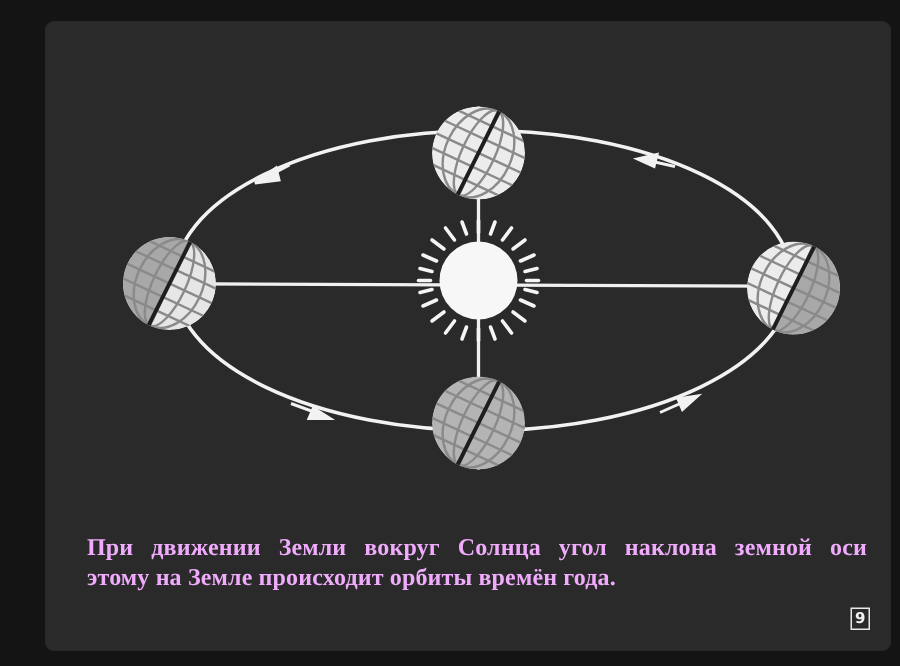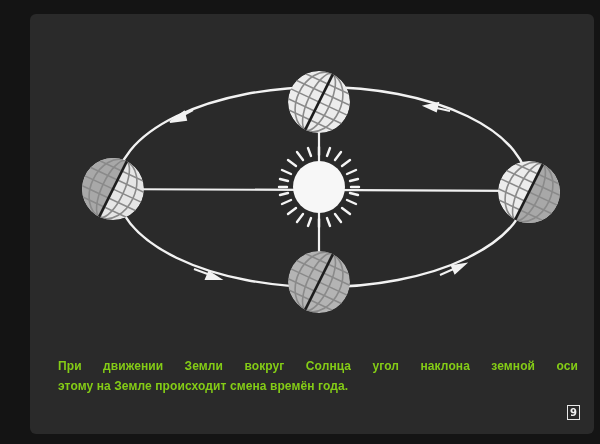--- a/index.html
+++ b/index.html
@@ -1,20 +1,20 @@
 <!DOCTYPE html>
 <html><head>
 <meta charset="utf-8">
 <style>
   html, body { margin:0; padding:0; }
   body { width:600px; height:444px; background:#141414; position:relative; overflow:hidden; }
   .slide { position:absolute; left:30px; top:14px; width:564px; height:420px; background:#2a2a2a; border-radius:6px; }
   svg.diagram { position:absolute; left:0; top:0; width:600px; height:444px; }
-  .caption { position:absolute; left:58px; top:356px; width:530px; color:#84cc16;
-    font-family:Liberation Sans, sans-serif; font-weight:bold; font-size:12px; line-height:20px; letter-spacing:0.1px; }
+  .caption { position:absolute; left:58px; top:356px; width:530px; color:#f0abfc;
+    font-family:Liberation Serif, serif; font-weight:bold; font-size:16px; line-height:20px; letter-spacing:0.1px; }
   .caption div { white-space:nowrap; }
   .line1, .line2 { text-align:justify; text-align-last:justify; width:520px; }
   .page-num { position:absolute; left:567px; top:405px; width:11px; height:13px; border:1.5px solid #e8e8e8;
     color:#f2f2f2; font-family:"DejaVu Sans", sans-serif; font-weight:bold; font-size:10px; line-height:13px; text-align:center; }
 </style>
 </head>
 <body>
 
 <div class="slide"></div>
 
@@ -119,16 +119,16 @@
 
   <g clip-path="url(#c-bot)">
     <circle cx="319" cy="282" r="31" fill="#b4b4b4"></circle>
     <use href="#grid" transform="translate(319,282) rotate(25)"></use>
     <line x1="335" y1="250" x2="303" y2="314" stroke="#1e1e1e" stroke-width="2.6"></line>
   </g>
 </svg>
 
 <div class="caption">
   <div class="line1">При движении Земли вокруг Солнца угол наклона земной оси</div>
-  <div class="line3">этому на Земле происходит смена времён года.</div>
+  <div class="line3">этому на Земле происходит орбиты времён года.</div>
 </div>
 
 <div class="page-num">9</div>
 
 </body></html>

